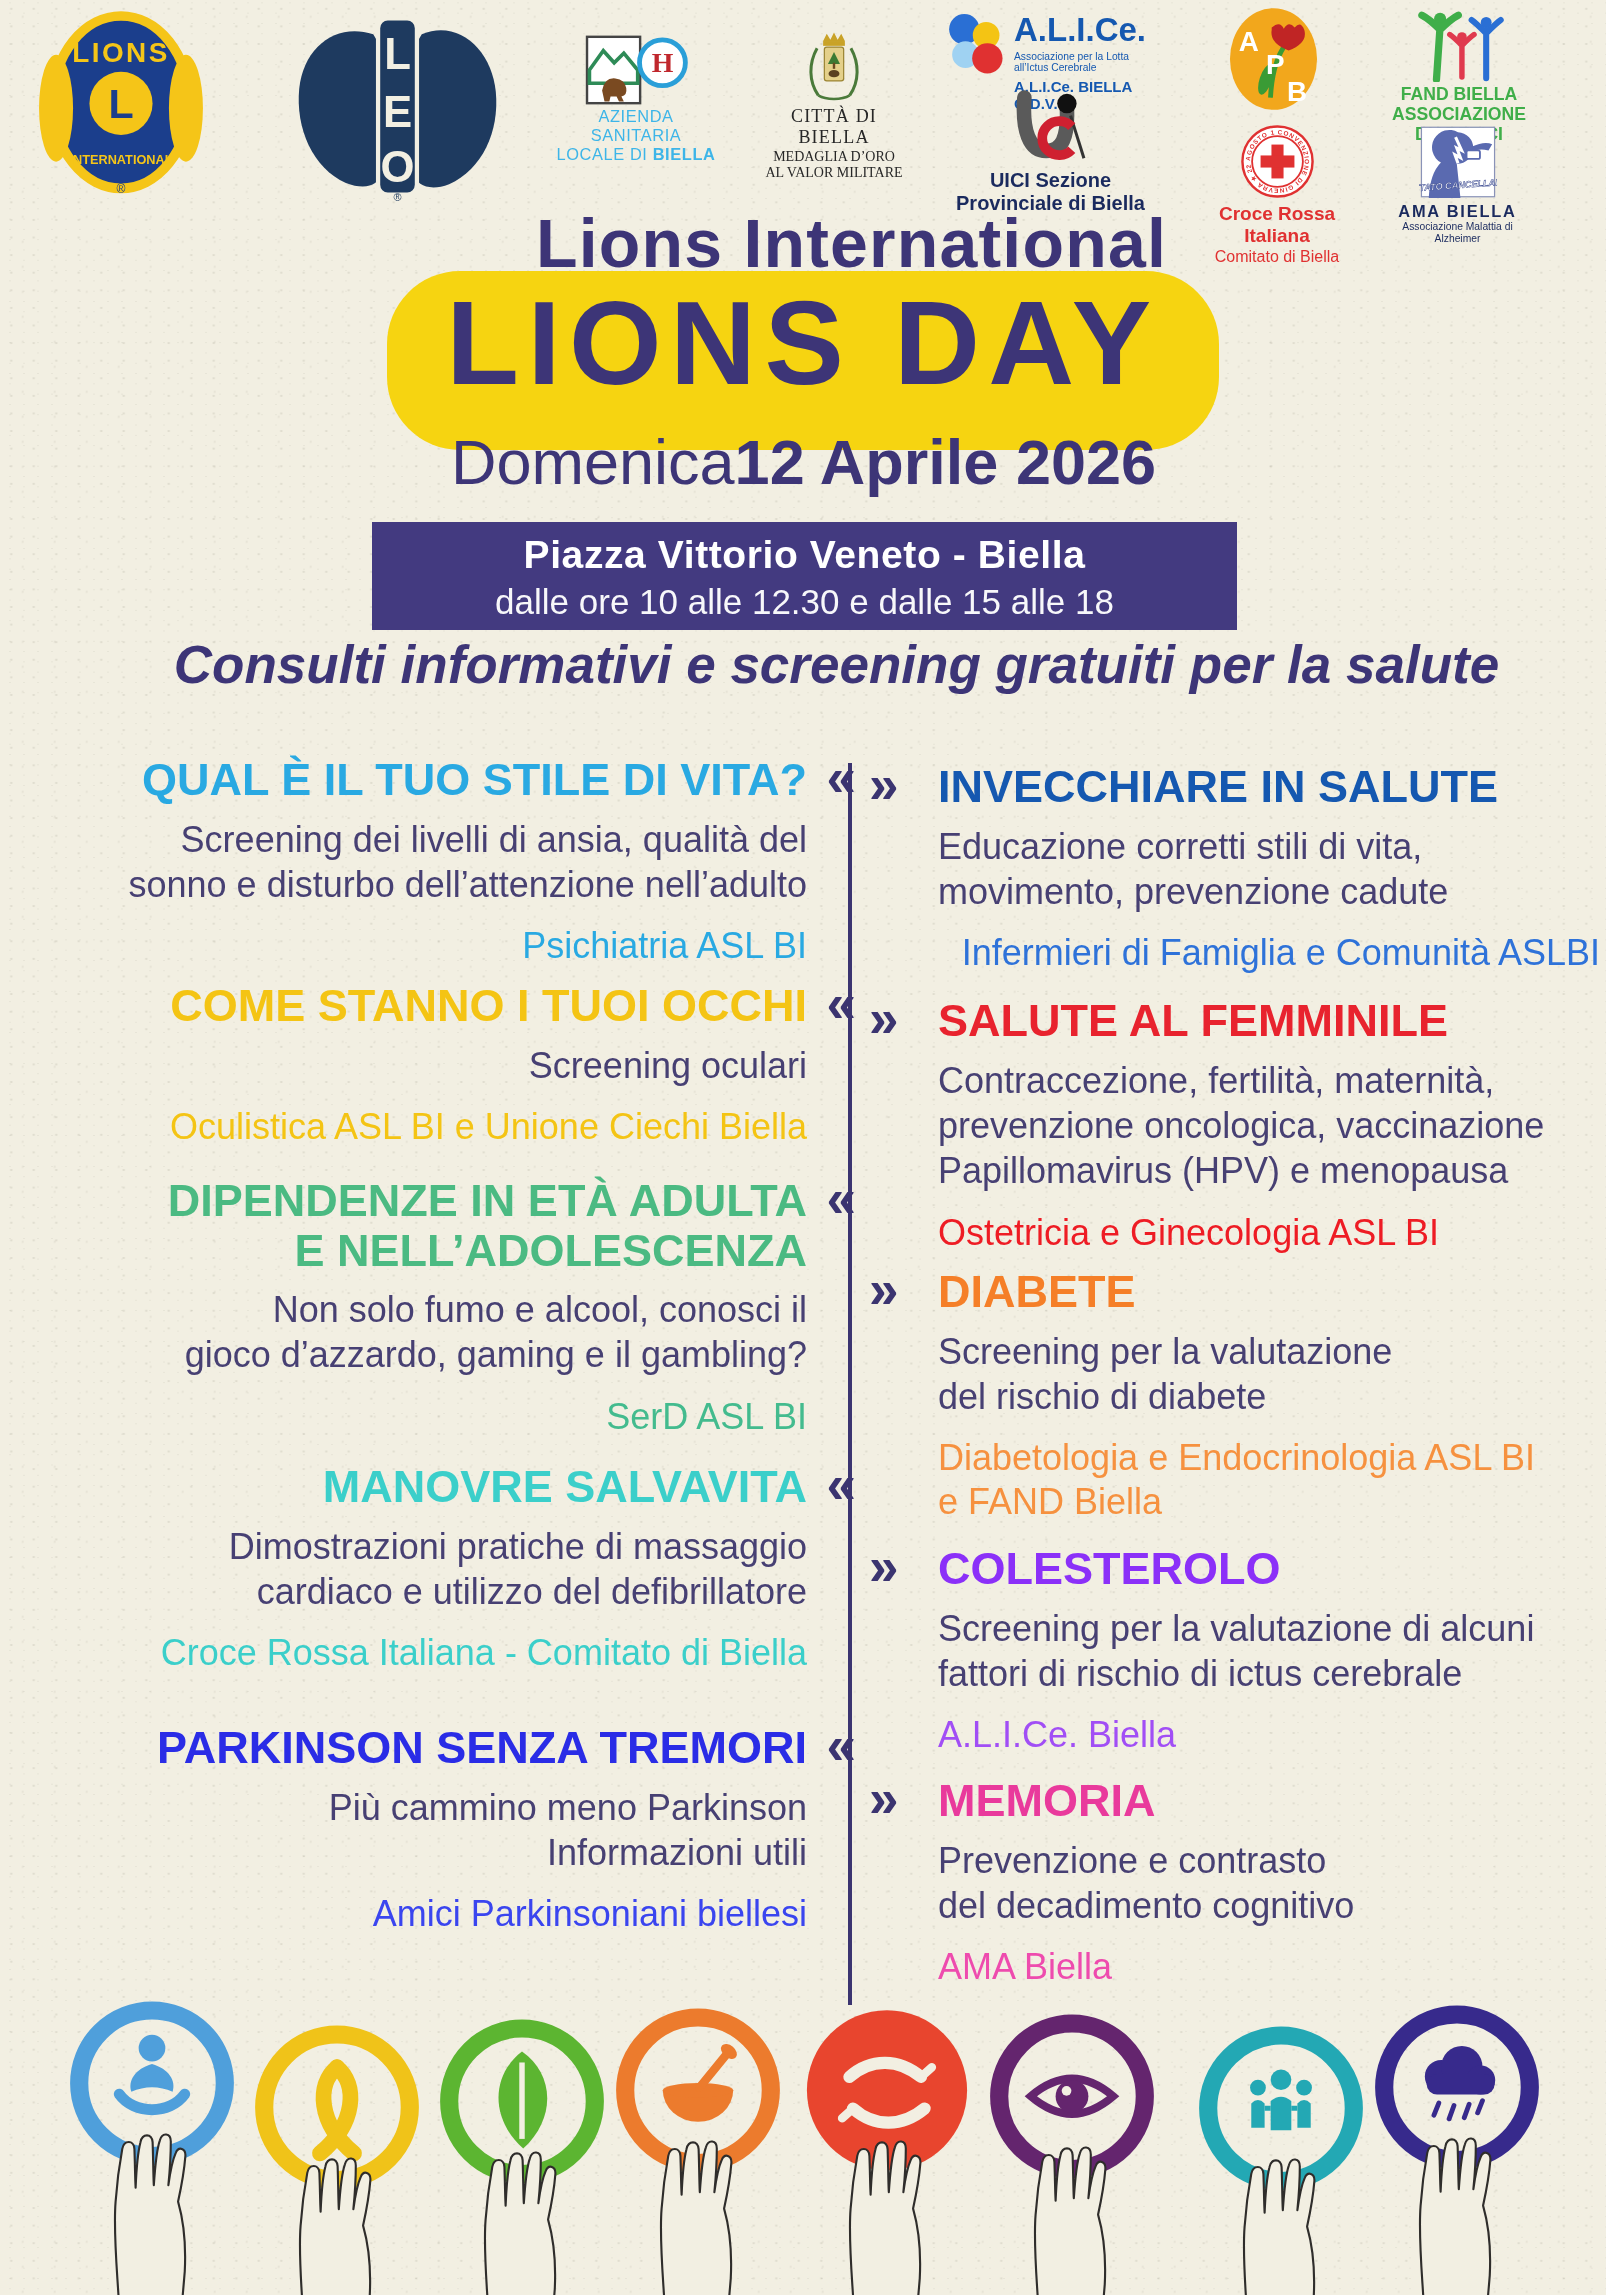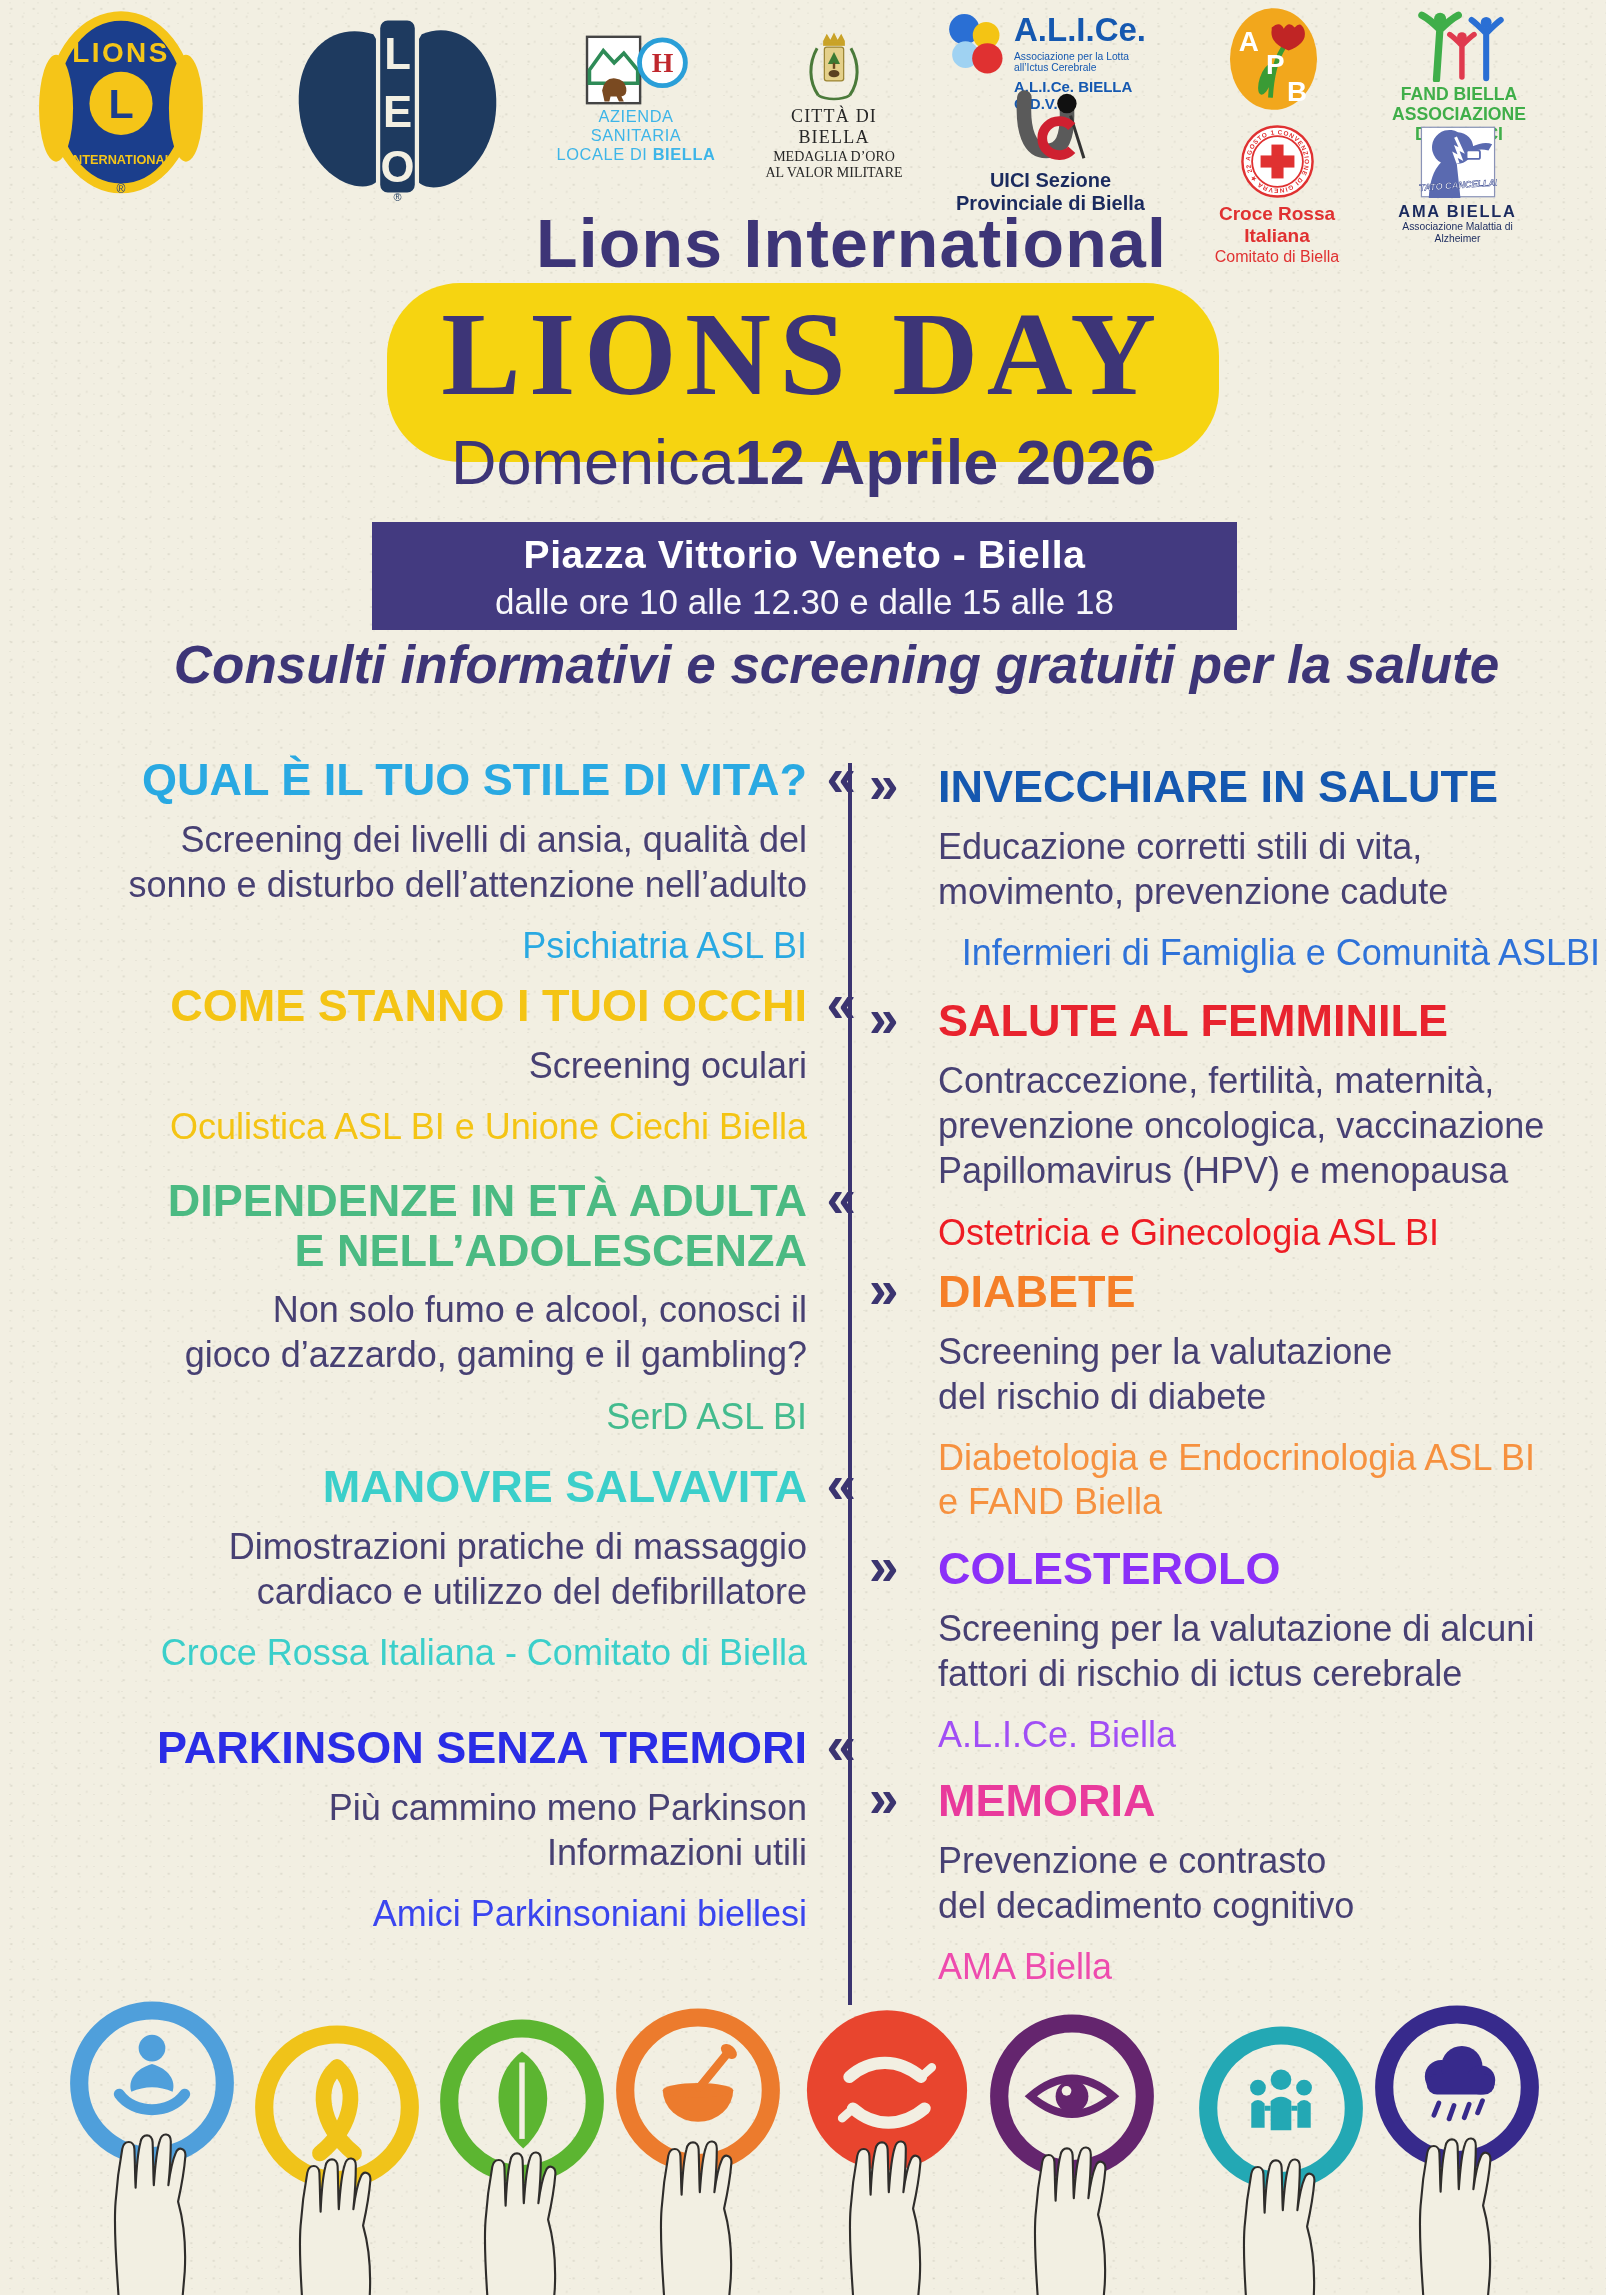--- a/index.html
+++ b/index.html
@@ -14,21 +14,21 @@
     background-size:22.5px 17.6px,32px 25px,14px 10.3px;
     background-position:0 0,6.7px 4.3px,3px 8px;
     color:#474073;
   }
   .abs{position:absolute;}
   .logo{text-align:center;}
   .logo .cap{line-height:1.15;}
 
   
   .pretitle{top:204px;left:0;width:100%;text-align:center;font-size:68px;font-weight:bold;color:#3d3577;letter-spacing:1.2px;margin-left:48px;}
-  .pill{top:283px;left:387px;width:832px;height:179px;border-radius:73px;font-family:Liberation Serif, serif;}
+  .pill{top:271px;left:387px;width:832px;height:179px;border-radius:73px;}
   .pill-text{width:100%;text-align:center;line-height:143px;font-size:119px;font-weight:bold;color:#3d3577;letter-spacing:8.5px;}
   .date{top:426px;left:0;width:100%;text-align:center;font-size:63px;color:#3d3577;}
   .date .bold{font-weight:bold;}
   .banner{top:522px;left:372px;width:865px;height:108px;text-align:center;color:#ffffff;}
   .banner-l1{padding-top:11px;font-size:39px;font-weight:bold;letter-spacing:0.6px;}
   .banner-l2{padding-top:4.9px;font-size:35px;opacity:.96;}
   .tagline{top:634px;left:0;width:100%;text-align:center;font-style:italic;font-weight:bold;font-size:53px;color:#3d3577;padding-left:33px;}
 
   
   .divider{left:848px;top:763px;width:4.3px;height:1242px;background:#3b3470;}

